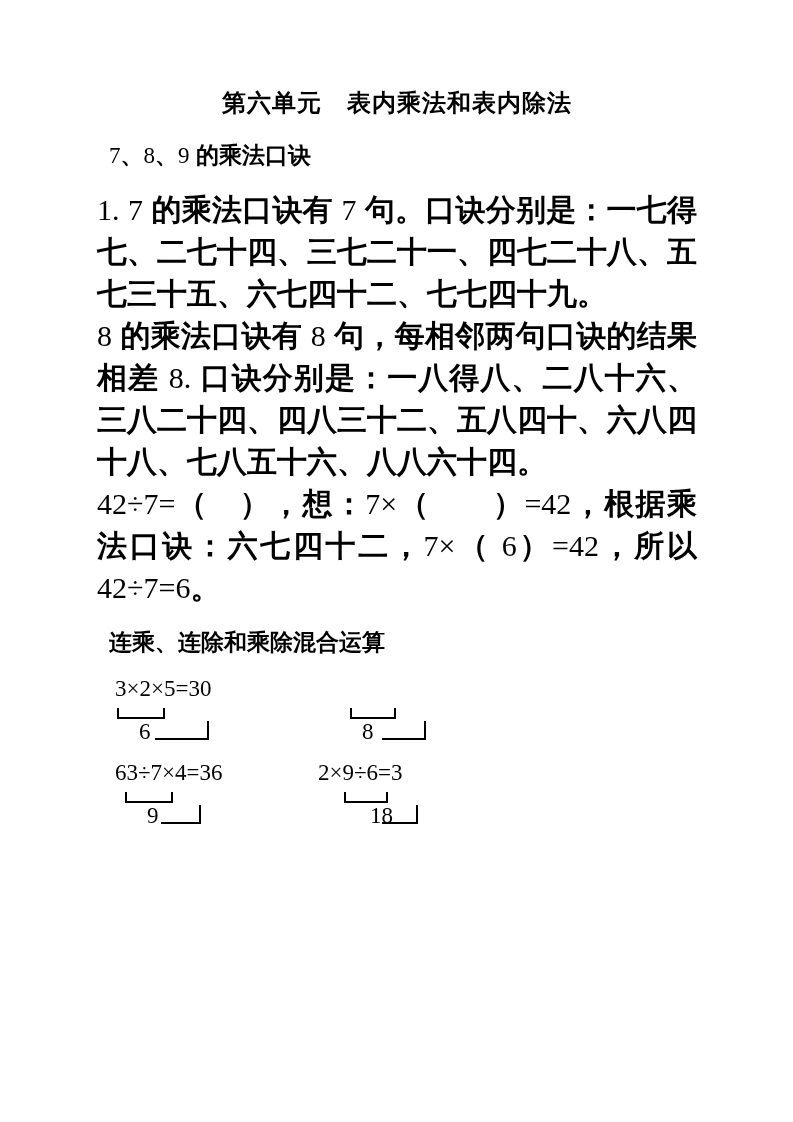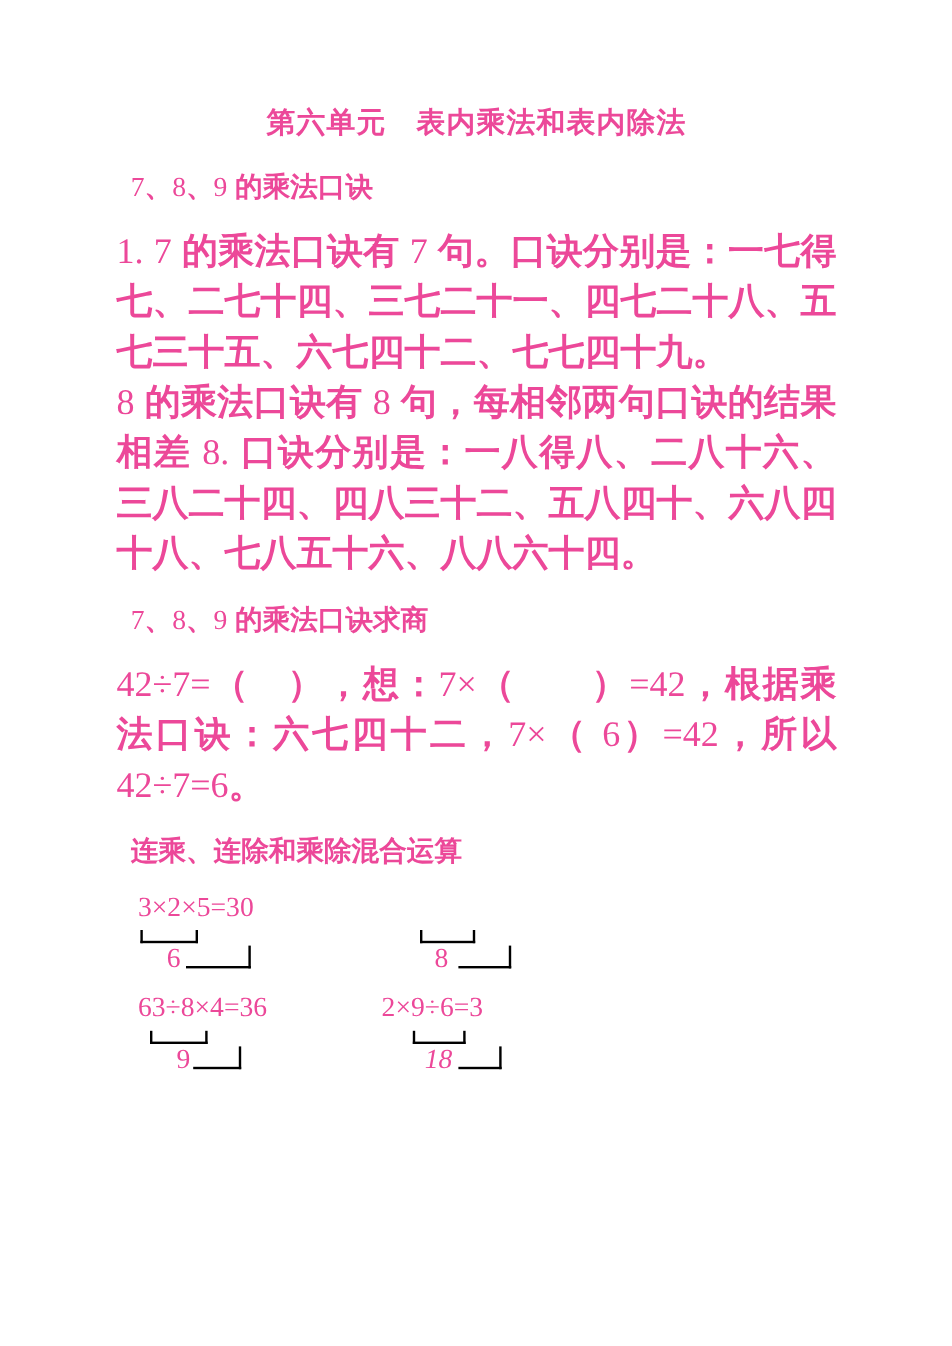--- a/index.html
+++ b/index.html
@@ -1,21 +1,21 @@
 <!DOCTYPE html>
 <html><head>
 <meta charset="utf-8">
 <style>
   html, body { margin: 0; padding: 0; background: #ffffff; }
   .page {
     position: relative;
     width: 793px;
     height: 1050px;
     background: #ffffff;
-    color: #ec4899;
+    color: #000000;
     font-family: "Liberation Sans", sans-serif;
     overflow: hidden;
   }
   .content {
     position: absolute;
     left: 97px;
     top: 86px;
     width: 600px;
   }
   .doc-title {
@@ -87,39 +87,38 @@
   .c1 .brace { left: 2px;  width: 44px; }
   .c1 .step-num { left: 24px; }
   .c1 .connector { left: 40px; width: 52px; }
   .c2 .brace { left: 32px; width: 42px; }
   .c2 .step-num { left: 44px; }
   .c2 .connector { left: 64px; width: 42px; }
   .c3 .brace { left: 10px; width: 44px; }
   .c3 .step-num { left: 32px; }
   .c3 .connector { left: 46px; width: 38px; }
   .c4 .brace { left: 26px; width: 40px; }
-  .c4 .step-num { left: 36px; font-style: italic; }
+  .c4 .step-num { left: 52px; }
   .c4 .connector { left: 64px; width: 34px; }
 </style>
 </head>
 <body>
 
 <div class="page">
   <div class="content">
 
     <h1 class="doc-title">第六单元　表内乘法和表内除法</h1>
 
     <h2 class="heading"><span class="num">7</span><span>、</span><span class="num">8</span><span>、</span><span class="num">9</span><span> 的乘法口诀</span></h2>
 
     <p class="para"><span class="num">1.</span><span> </span><span class="num">7</span><span> 的乘法口诀有 </span><span class="num">7</span><span> 句。口诀分别是：一七得七、二七十四、三七二十一、四七二十八、五七三十五、六七四十二、七七四十九。</span></p>
 
     <p class="para"><span class="num">8</span><span> 的乘法口诀有 </span><span class="num">8</span><span> 句，每相邻两句口诀的结果相差 </span><span class="num">8.</span><span> 口诀分别是：一八得八、二八十六、三八二十四、四八三十二、五八四十、六八四十八、七八五十六、八八六十四。</span></p>
 
 
-    <h2 class="heading"><span class="num">7</span><span>、</span><span class="num">8</span><span>、</span><span class="num">9</span><span> 的乘法口诀求商</span></h2>
 
     <p class="para"><span class="num">42÷7=</span><span>（　），想：</span><span class="num">7×</span><span>（　　）</span><span class="num">=42</span><span>，根据乘法口诀：六七四十二，</span><span class="num">7×</span><span>（ </span><span class="num">6</span><span>）</span><span class="num">=42</span><span>，所以 </span><span class="num">42÷7=6</span><span>。</span></p>
 
     <h2 class="heading">连乘、连除和乘除混合运算</h2>
 
     <div class="ex-rows">
       <div class="ex-row">
 
         <div class="ex-cell c1">
           <div class="expr">3×2×5=30</div>
@@ -131,21 +130,21 @@
         <div class="ex-cell c2">
           <div class="brace"></div>
           <div class="step-num">8</div>
           <div class="connector"></div>
         </div>
 
       </div>
       <div class="ex-row">
 
         <div class="ex-cell c3">
-          <div class="expr">63÷8×4=36</div>
+          <div class="expr">63÷7×4=36</div>
           <div class="brace"></div>
           <div class="step-num">9</div>
           <div class="connector"></div>
         </div>
 
         <div class="ex-cell c4">
           <div class="expr">2×9÷6=3</div>
           <div class="brace"></div>
           <div class="step-num">18</div>
           <div class="connector"></div>

